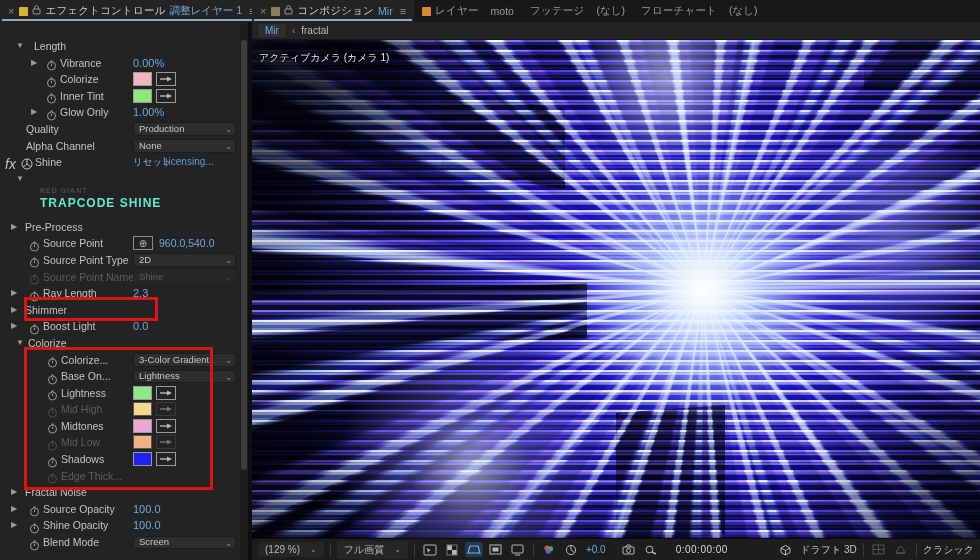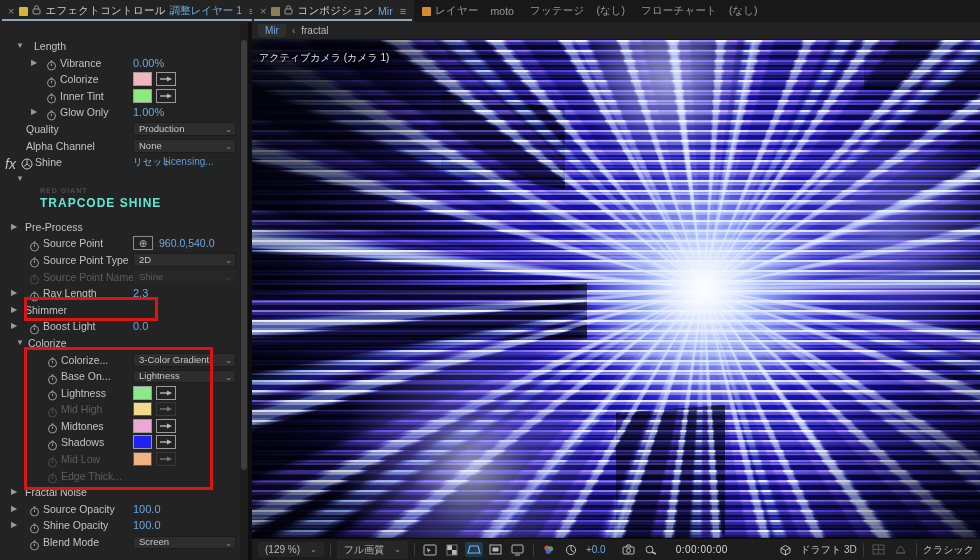--- a/index.html
+++ b/index.html
@@ -350,43 +350,43 @@
             </svg></span>
           <span class="lbl" style="left:61px">Midtones</span>
           <span class="swatch" style="background:#eba8d3"></span>
           <span class="dropperbox">
             <svg width="14" height="8" viewBox="0 0 14 8">
               <path d="M1 4 h7" stroke="#b8b8b8" stroke-width="1.4"></path>
               <path d="M8 1.5 L13 4 L8 6.5 Z" fill="#b8b8b8"></path>
             </svg>
           </span>
         </div>
+        <div class="row dim">
+          <span class="stopwatch dim" style="left:47px"><svg width="11" height="11" viewBox="0 0 11 11">
+              <circle cx="5.5" cy="6" r="4" fill="none" stroke="#9a9a9a"></circle>
+              <rect x="4.5" y="0.5" width="2" height="1.6" fill="#9a9a9a"></rect>
+              <path d="M5.5 6 L5.5 3.6" stroke="#9a9a9a"></path>
+            </svg></span>
+          <span class="lbl dim" style="left:61px">Mid Low</span>
+          <span class="swatch" style="background:#f0b183"></span>
+          <span class="dropperbox">
+            <svg width="14" height="8" viewBox="0 0 14 8">
+              <path d="M1 4 h7" stroke="#b8b8b8" stroke-width="1.4"></path>
+              <path d="M8 1.5 L13 4 L8 6.5 Z" fill="#b8b8b8"></path>
+            </svg>
+          </span>
+        </div>
         <div class="row">
           <span class="stopwatch" style="left:47px"><svg width="11" height="11" viewBox="0 0 11 11">
               <circle cx="5.5" cy="6" r="4" fill="none" stroke="#9a9a9a"></circle>
               <rect x="4.5" y="0.5" width="2" height="1.6" fill="#9a9a9a"></rect>
               <path d="M5.5 6 L5.5 3.6" stroke="#9a9a9a"></path>
             </svg></span>
           <span class="lbl" style="left:61px">Shadows</span>
           <span class="swatch" style="background:#2222ee"></span>
-          <span class="dropperbox">
-            <svg width="14" height="8" viewBox="0 0 14 8">
-              <path d="M1 4 h7" stroke="#b8b8b8" stroke-width="1.4"></path>
-              <path d="M8 1.5 L13 4 L8 6.5 Z" fill="#b8b8b8"></path>
-            </svg>
-          </span>
-        </div>
-        <div class="row dim">
-          <span class="stopwatch dim" style="left:47px"><svg width="11" height="11" viewBox="0 0 11 11">
-              <circle cx="5.5" cy="6" r="4" fill="none" stroke="#9a9a9a"></circle>
-              <rect x="4.5" y="0.5" width="2" height="1.6" fill="#9a9a9a"></rect>
-              <path d="M5.5 6 L5.5 3.6" stroke="#9a9a9a"></path>
-            </svg></span>
-          <span class="lbl dim" style="left:61px">Mid Low</span>
-          <span class="swatch" style="background:#f0b183"></span>
           <span class="dropperbox">
             <svg width="14" height="8" viewBox="0 0 14 8">
               <path d="M1 4 h7" stroke="#b8b8b8" stroke-width="1.4"></path>
               <path d="M8 1.5 L13 4 L8 6.5 Z" fill="#b8b8b8"></path>
             </svg>
           </span>
         </div>
         <div class="row dim">
           <span class="stopwatch dim" style="left:47px"><svg width="11" height="11" viewBox="0 0 11 11">
               <circle cx="5.5" cy="6" r="4" fill="none" stroke="#9a9a9a"></circle>

